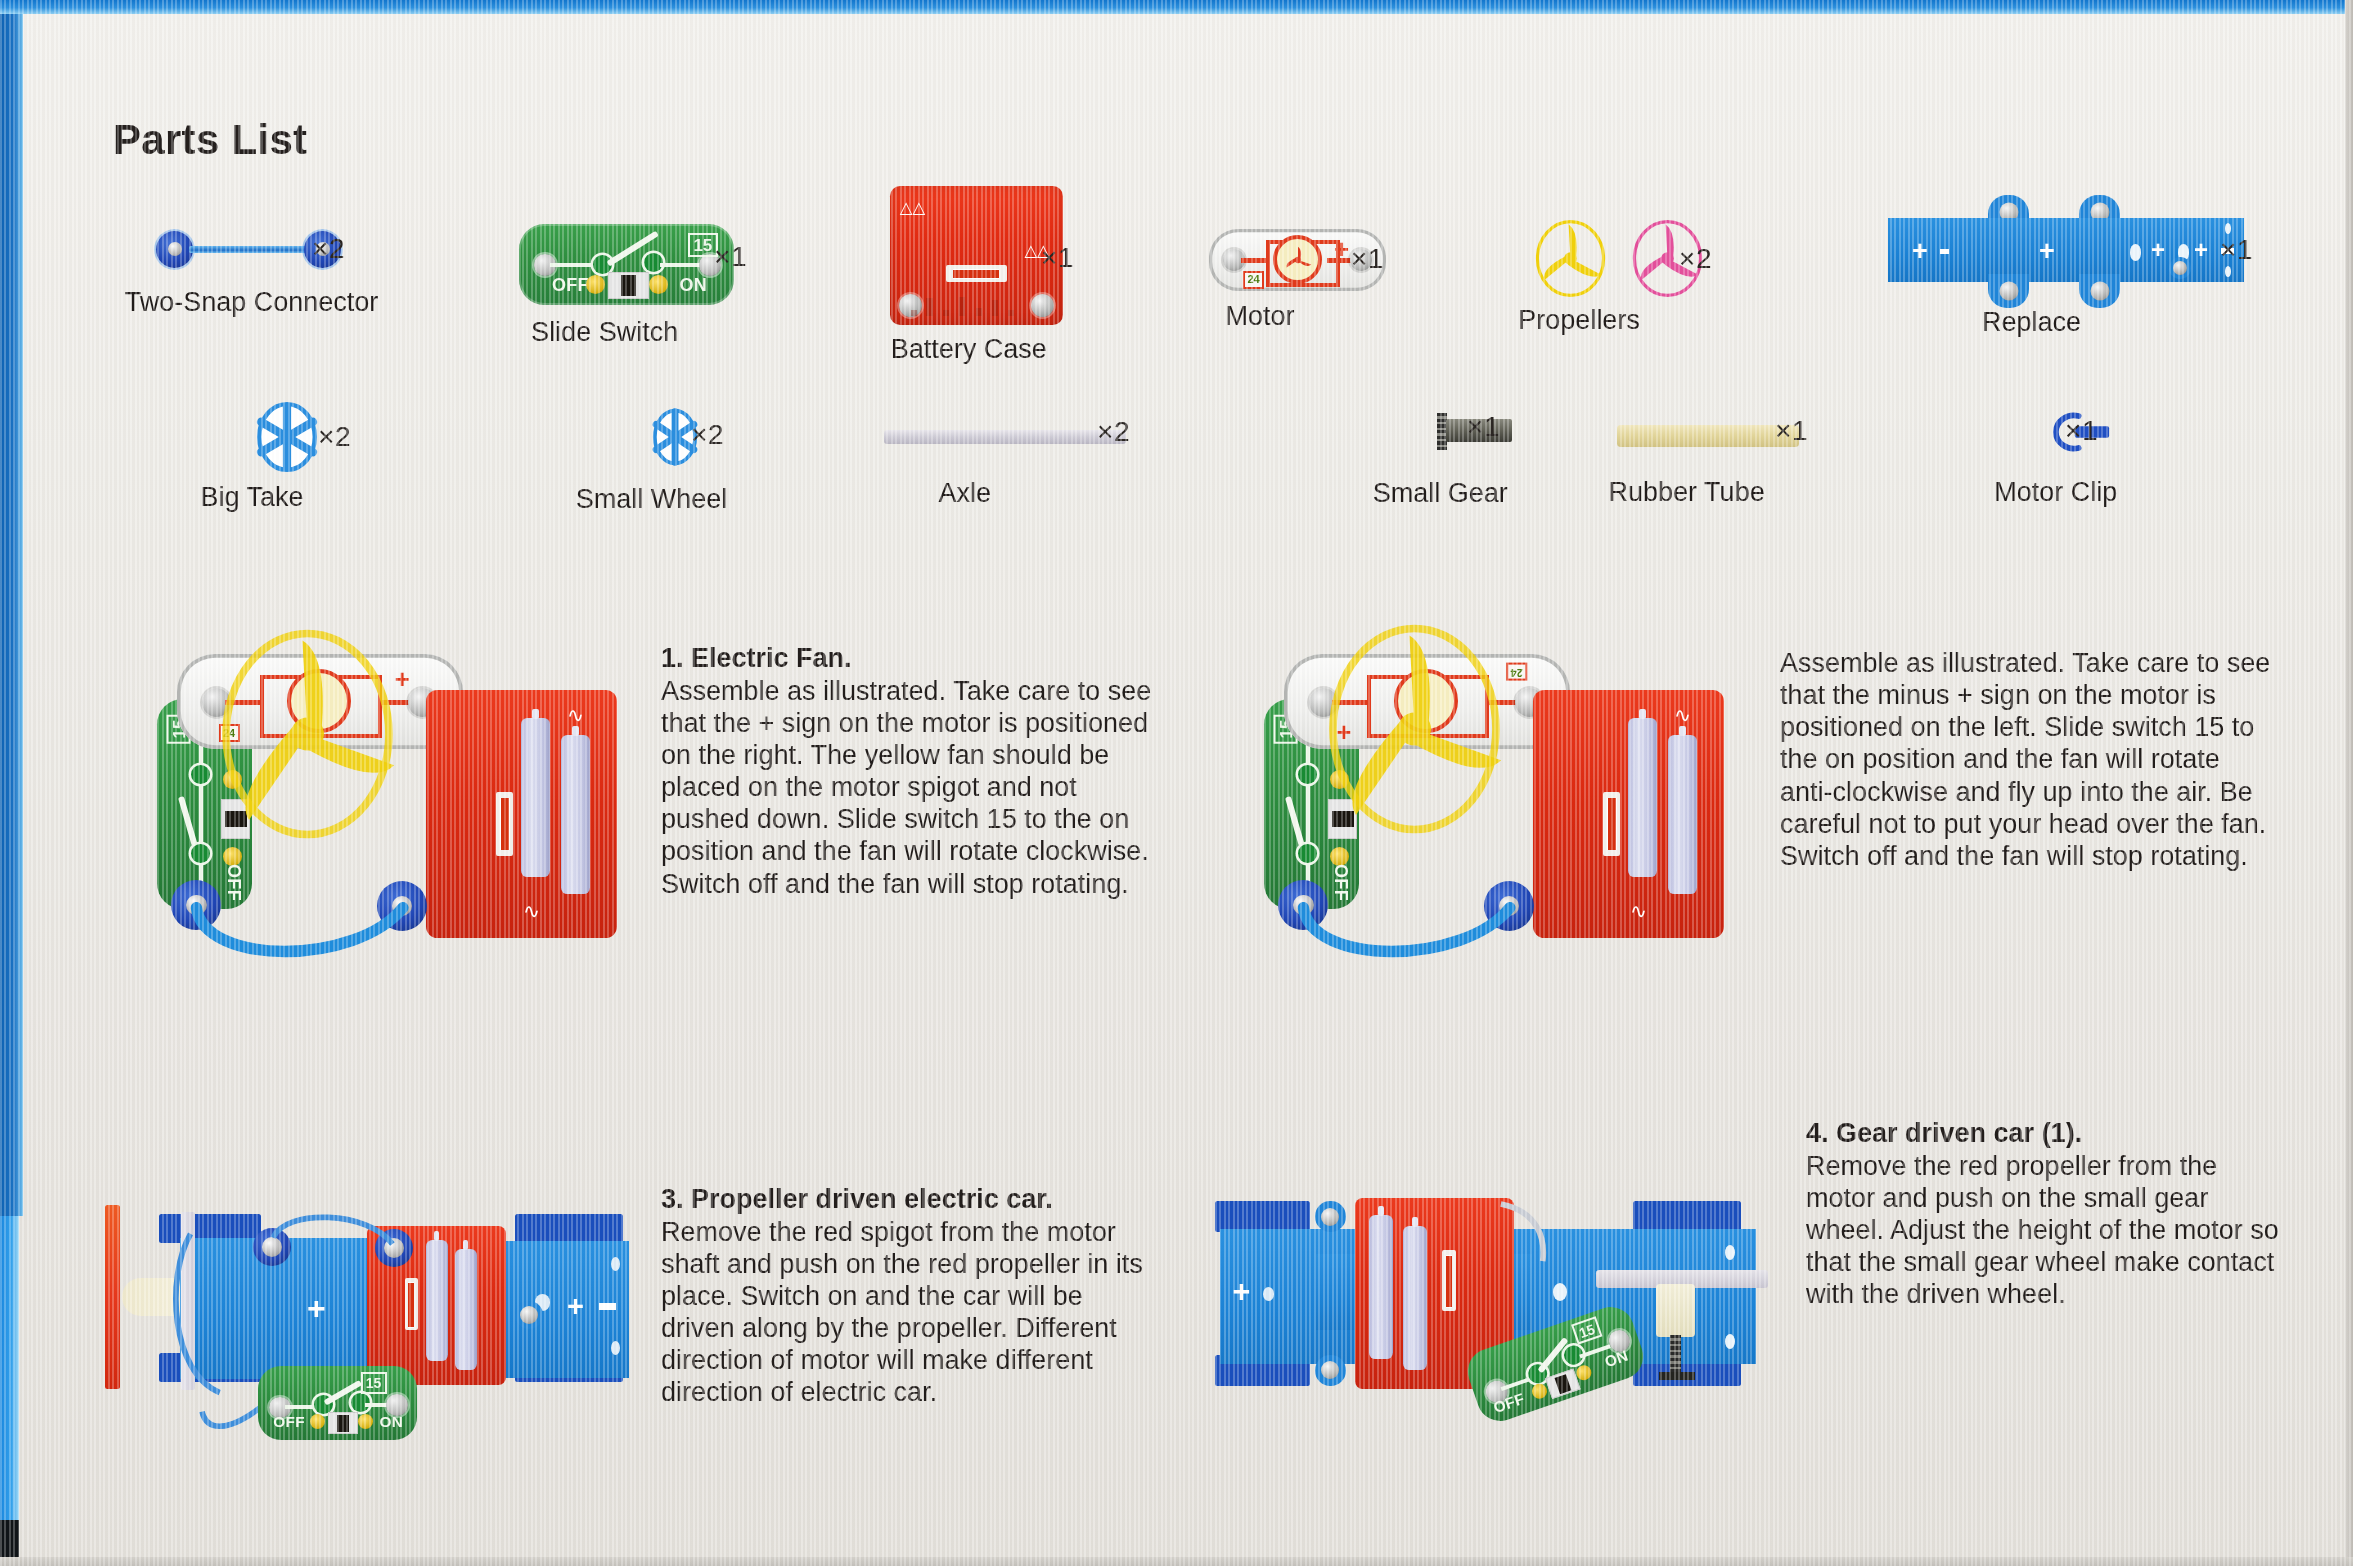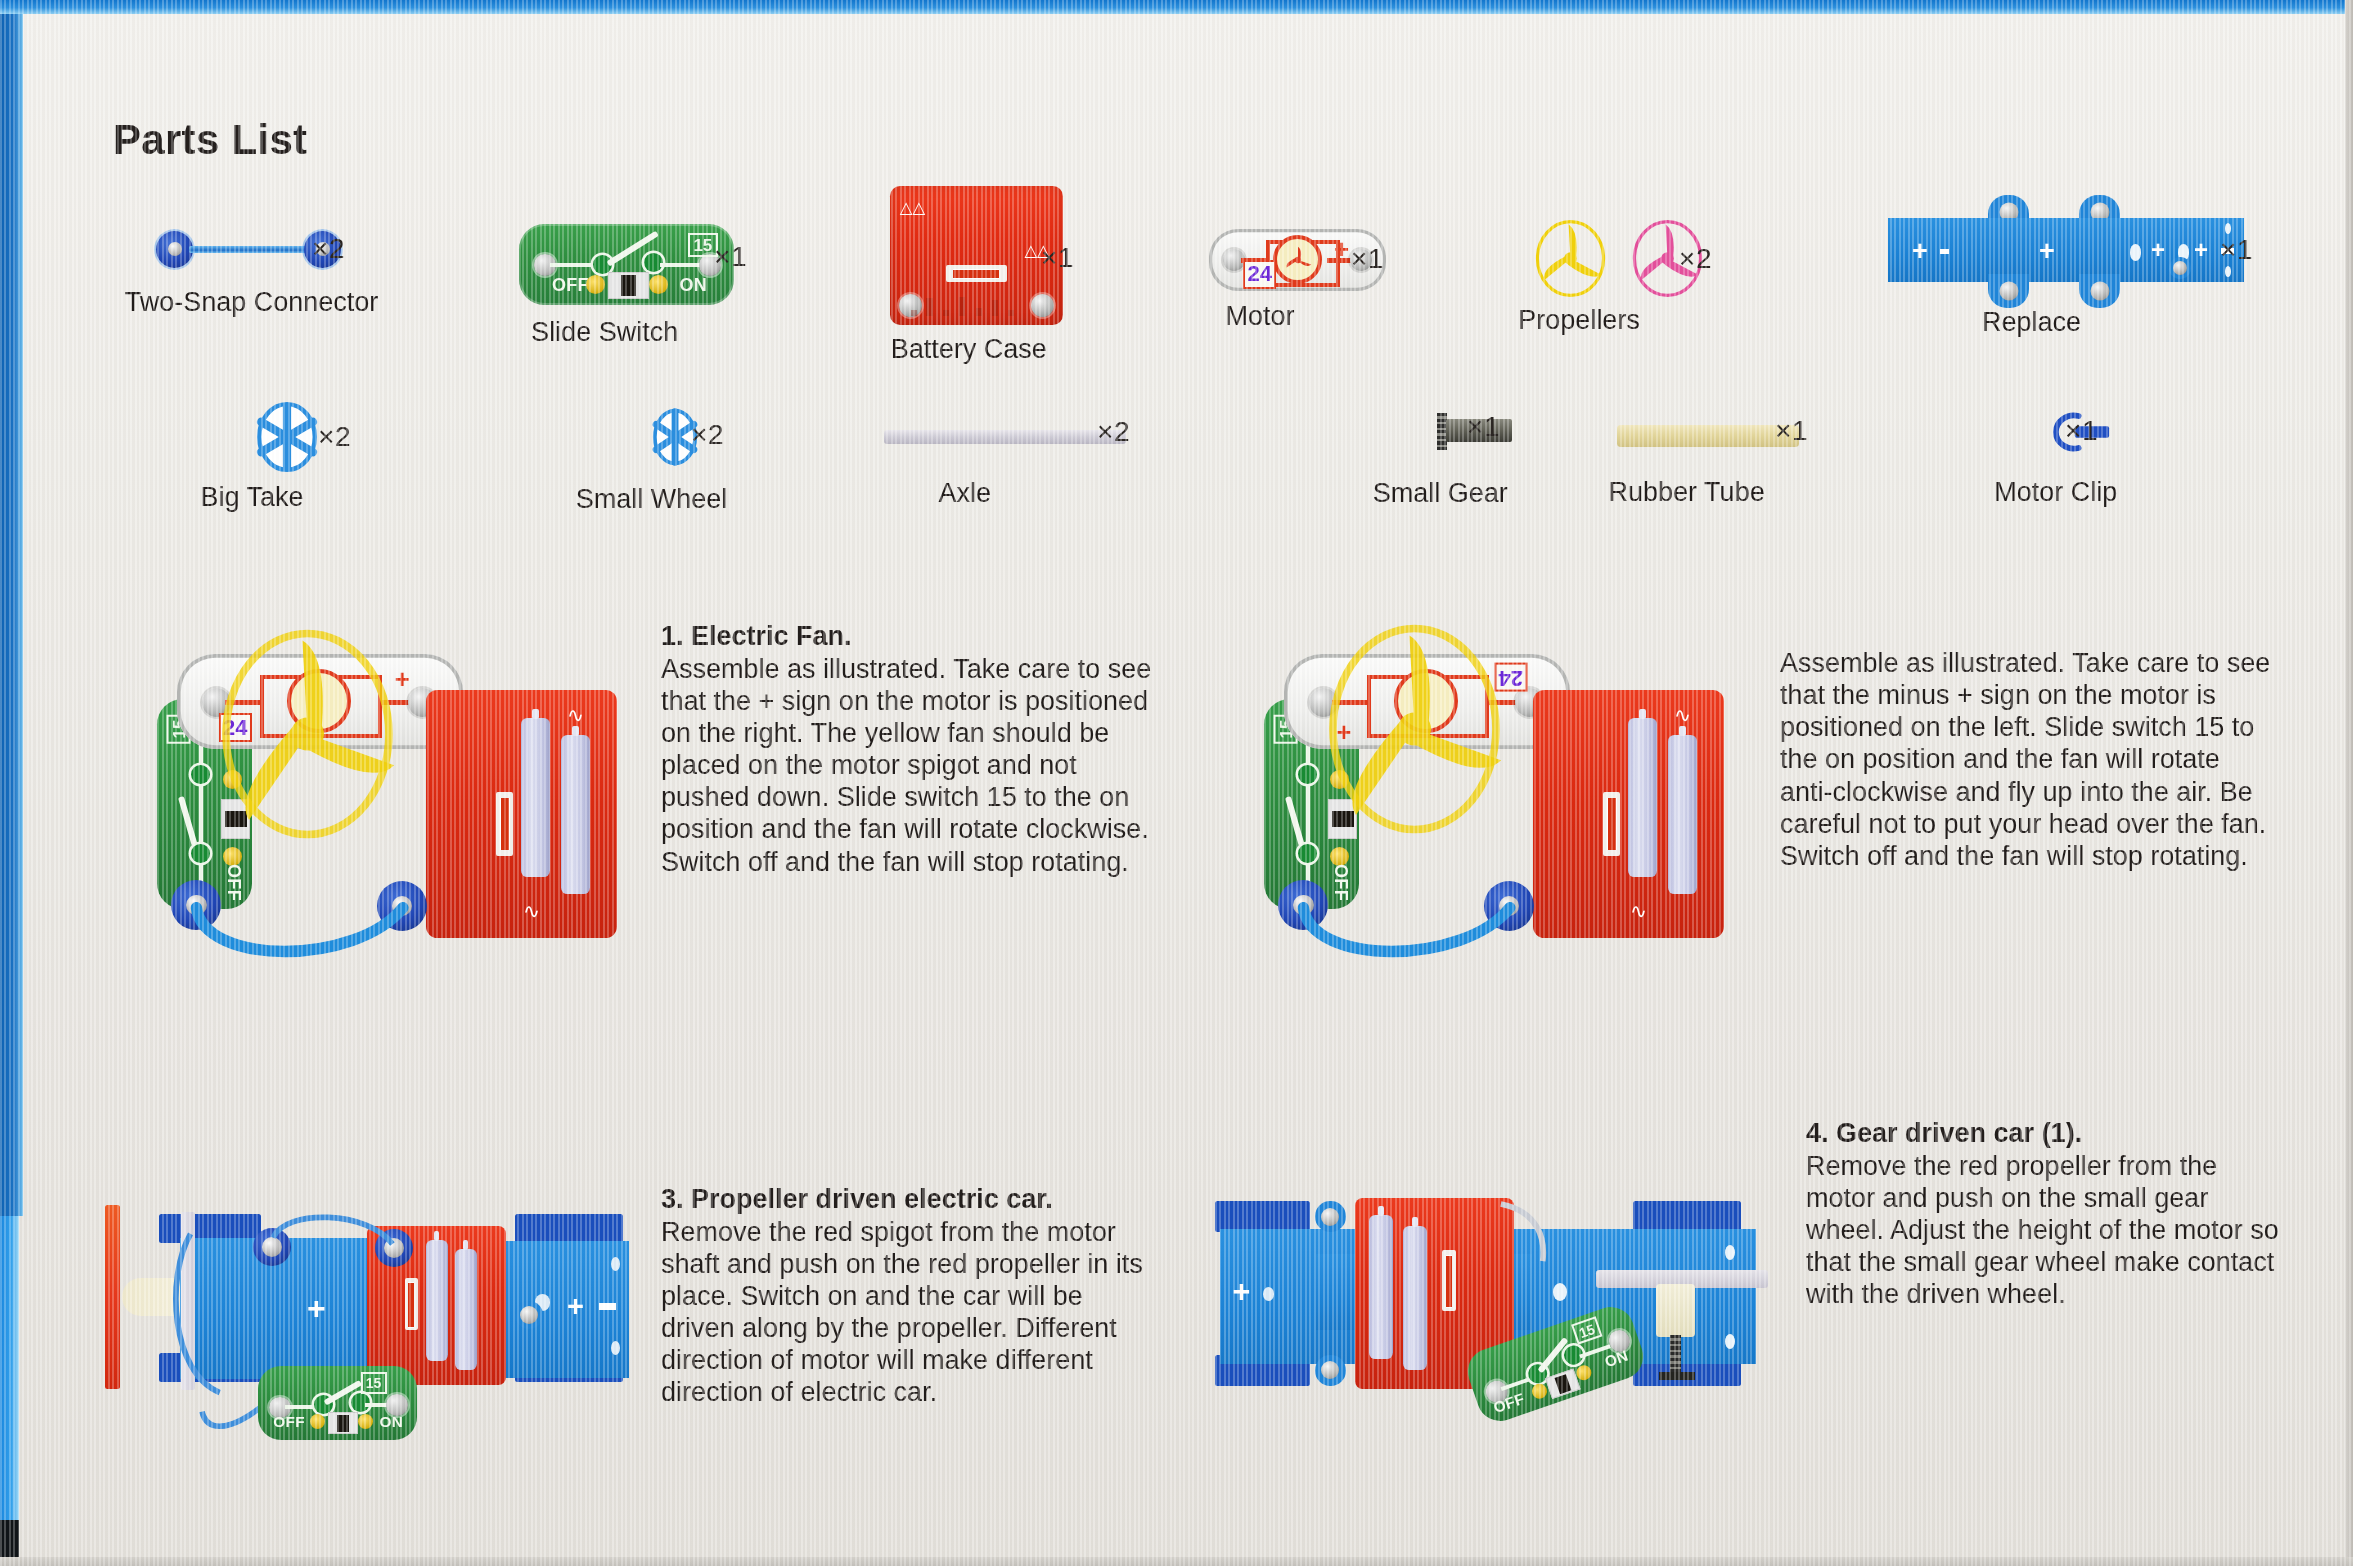--- a/index.html
+++ b/index.html
@@ -112,22 +112,22 @@
   .motor{position:relative;border-radius:29px;
     background:linear-gradient(180deg,#fbfbfa,#eeeeec 60%,#e2e2df);
     box-shadow:inset 0 0 0 3.2px #b5b6b4;}
   .mo-snap{position:absolute;width:21.6px;height:21.6px;border-radius:50%;
     background:radial-gradient(circle at 36% 30%,#f4f4f4,#b4b5b4 60%,#7c7d7c);
     box-shadow:0 0 0 1.9px rgba(0,0,0,.12);}
   .mo-rect{position:absolute;border:4.5px solid #e23b1c;background:transparent;}
   .mo-line{position:absolute;height:4.5px;background:#e23b1c;}
   .mo-circ{position:absolute;border-radius:50%;border:4.5px solid #e23b1c;
     background:#f7efc2;}
-  .mo-num{position:absolute;border:2.5px solid #e23b1c;color:#6d28d9;
-    font-size:22px;font-weight:bold;line-height:1;padding:1.3px 2.5px;background:#faf8f4;}
+  .mo-num{position:absolute;border:2.5px solid #e23b1c;color:#4d7c0f;
+    font-size:11px;font-weight:bold;line-height:1;padding:1.3px 2.5px;background:#faf8f4;}
   .mo-plus{position:absolute;color:#e23b1c;font-size:25.4px;font-weight:bold;line-height:1;}
   .fanglyph{position:absolute;left:50%;top:50%;transform:translate(-50%,-50%);}
   
   .chassis{position:relative;background:linear-gradient(180deg,#2a92e2,#1a82d6 60%,#1577c9);}
   .ch-tab{position:absolute;width:41px;height:34px;border-radius:19px 19px 0 0;
     background:#1f86da;}
   .ch-tab.bot{border-radius:0 0 19px 19px;}
   .ch-tab i{position:absolute;left:50%;top:50%;transform:translate(-50%,-50%);
     width:19px;height:19px;border-radius:50%;
     background:radial-gradient(circle at 36% 30%,#f6f6f6,#b2b3b2 60%,#7b7c7b);display:block;}
@@ -426,21 +426,21 @@
       <div style="position:absolute;left:141px;top:12.7px;color:#fff;font-size:20.3px;">∿</div>
     </div>
 
     <div class="bigsnap" style="left:25.4px;top:251px;"></div>
     <div class="bigsnap" style="left:231px;top:252px;"></div>
     <svg class="wire" style="left:0;top:242px;" width="458" height="95" viewBox="0 0 720 150">
       <path d="M78 58 C 90 150 330 150 404 58" fill="none" stroke="#1f8ede" stroke-width="18" stroke-linecap="round"></path>
     </svg>
   </div>
 
-  <div class="instr" style="left:661px;top:621px;width:509px;">
+  <div class="instr" style="left:661px;top:643px;width:509px;">
     <h3>1. Electric Fan.</h3>
     <p>Assemble as illustrated. Take care to see that the + sign on the motor is positioned on the right. The yellow fan should be placed on the motor spigot and not pushed down. Slide switch 15 to the on position and the fan will rotate clockwise. Switch off and the fan will stop rotating.</p>
   </div>
 
   <div class="figure" style="left:1253px;top:629px;width:458px;height:331px;">
     <div class="f-switch" style="left:11.4px;top:70px;width:95px;height:210px;border-radius:25.4px;">
       <div class="sw-num" style="left:6.4px;top:18px;transform:rotate(-90deg);">15</div>
       <div class="sw-wire" style="left:42px;top:33px;width:3.8px;height:184px;"></div>
       <div class="sw-node" style="left:34px;top:66px;"></div>
       <div class="sw-lever" style="left:24px;top:95px;width:70px;transform:rotate(74deg);"></div>

